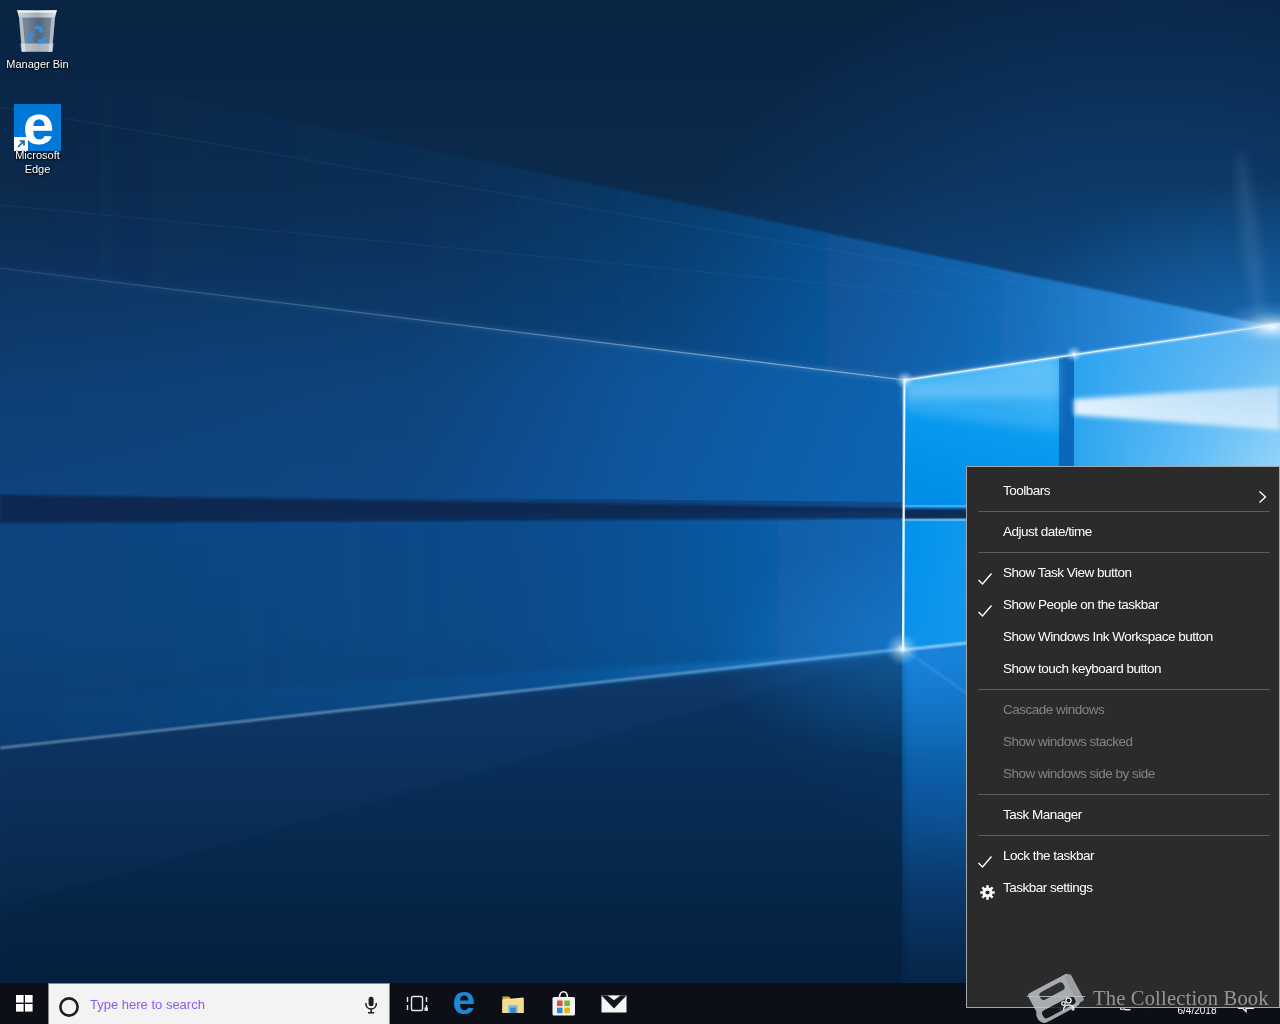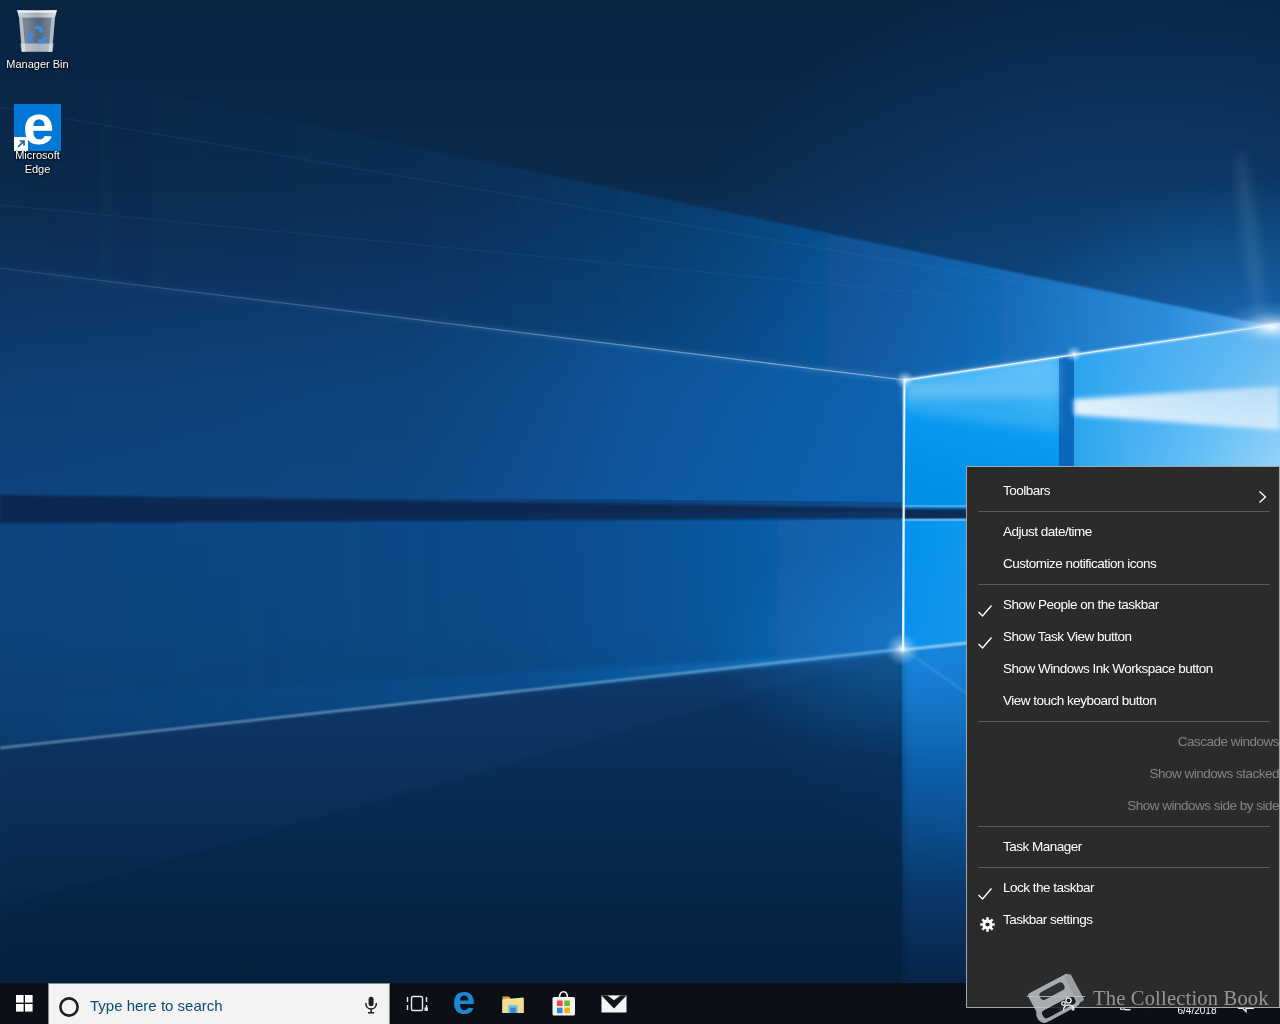--- a/index.html
+++ b/index.html
@@ -1,28 +1,28 @@
 <!DOCTYPE html>
 <html><head>
 <meta charset="utf-8">
 <style>
 html,body{margin:0;padding:0;width:1280px;height:1024px;overflow:hidden;background:#0a2040;font-family:"Liberation Sans",sans-serif;}
 #wall{position:absolute;left:0;top:0;width:1280px;height:1024px;}
 .icolabel{position:absolute;color:#fff;font-size:11px;text-align:center;text-shadow:0 1px 2px rgba(0,0,0,0.9),0 0 3px rgba(0,0,0,0.8);line-height:14px;}
 #menu{position:absolute;z-index:5;left:966px;top:454px;width:314px;height:542px;background:#2b2b2b;border:1px solid #a3a8ad;box-sizing:border-box;padding-top:8px;margin-top:12px;}
 .mi{height:32px;line-height:32px;color:#ffffff;font-size:13.5px;letter-spacing:-0.5px;padding-left:36px;position:relative;white-space:nowrap;}
-.mi.gray{color:#848484;text-align:right;}
+.mi.gray{color:#848484;}
 .sep{height:9px;position:relative;}
 .sep div{position:absolute;left:11px;right:9px;top:4px;height:1px;background:#5c5c5c;}
 .subarr{position:absolute;right:12px;top:9px;}
 .chk{position:absolute;left:10px;top:9px;}
 .gear{position:absolute;left:13px;top:8px;}
 #taskbar{position:absolute;z-index:1;left:0;top:983px;width:1280px;height:41px;background:#0c0f15;}
 #searchbox{position:absolute;left:48px;top:0px;width:342px;height:41px;background:#f3f3f3;border:1px solid #8a8a8a;border-bottom:none;box-sizing:border-box;}
-#searchtext{position:absolute;left:41px;top:13px;font-size:15px;color:#0c4a6e;}
+#searchtext{position:absolute;left:41px;top:13px;font-size:13px;color:#8b5cf6;}
 .tbsvg{position:absolute;top:0;left:0;}
 #wmark{position:absolute;z-index:10;left:0;top:0;width:1280px;height:1024px;pointer-events:none;}
 #date{position:absolute;z-index:2;left:1168px;top:1005px;width:58px;text-align:center;color:#fbfbfb;font-size:10px;}
 #time{position:absolute;z-index:2;left:1189px;top:989px;width:58px;text-align:center;color:#e8e8e8;font-size:16px;font-family:Liberation Serif, serif;}
 </style>
 </head>
 <body>
 <svg id="wall" viewBox="0 0 1280 1024" preserveAspectRatio="none">
 <defs>
 <linearGradient id="gbase" x1="0" y1="0" x2="0" y2="1">
@@ -206,32 +206,31 @@
 <div class="icolabel" style="left:0px;top:148px;width:75px;">Microsoft<br>Edge</div>
 
 <div id="menu">
   <div class="mi">Toolbars<span class="subarr"><svg width="9" height="14" viewBox="0 0 9 14">
           <path d="M1.5 1.5 L7.5 7 L1.5 12.5" fill="none" stroke="#fff" stroke-width="1.3"></path>
         </svg></span></div>
   <div class="sep">
       <div></div>
     </div>
   <div class="mi">Adjust date/time</div>
-  <div class="mi">Customize notification icons</div>
-  <div class="sep">
-      <div></div>
-    </div>
+  <div class="sep">
+      <div></div>
+    </div>
+  <div class="mi"><span class="chk"><svg width="16" height="14" viewBox="0 0 16 14">
+          <path d="M1.5 8 L5.5 12 L14.5 1.5" fill="none" stroke="#fff" stroke-width="1.4"></path>
+        </svg></span>Show Task View button</div>
   <div class="mi"><span class="chk"><svg width="16" height="14" viewBox="0 0 16 14">
           <path d="M1.5 8 L5.5 12 L14.5 1.5" fill="none" stroke="#fff" stroke-width="1.4"></path>
         </svg></span>Show People on the taskbar</div>
-  <div class="mi"><span class="chk"><svg width="16" height="14" viewBox="0 0 16 14">
-          <path d="M1.5 8 L5.5 12 L14.5 1.5" fill="none" stroke="#fff" stroke-width="1.4"></path>
-        </svg></span>Show Task View button</div>
   <div class="mi">Show Windows Ink Workspace button</div>
-  <div class="mi">View touch keyboard button</div>
+  <div class="mi">Show touch keyboard button</div>
   <div class="sep">
       <div></div>
     </div>
   <div class="mi gray">Cascade windows</div>
   <div class="mi gray">Show windows stacked</div>
   <div class="mi gray">Show windows side by side</div>
   <div class="sep">
       <div></div>
     </div>
   <div class="mi">Task Manager</div>

